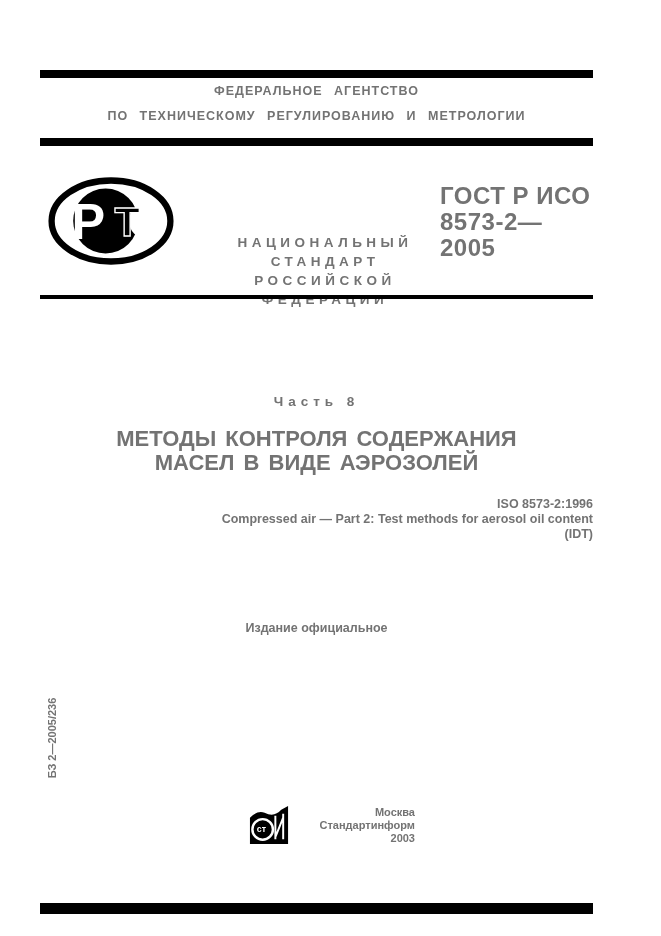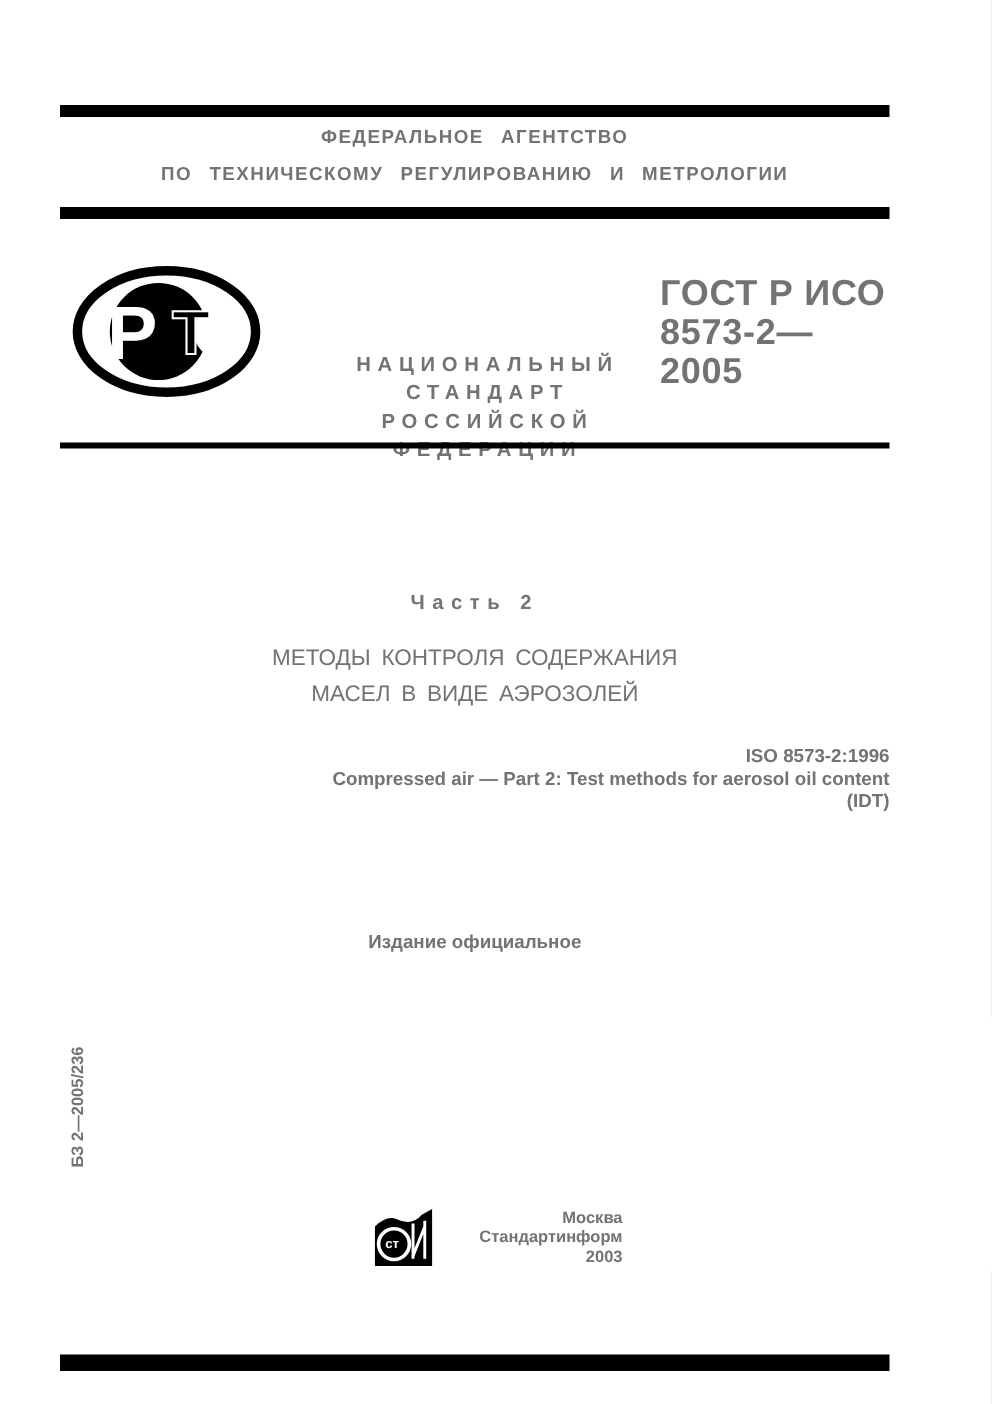--- a/index.html
+++ b/index.html
@@ -38,21 +38,21 @@
   .subject-title{
     position:absolute;left:40px;top:356px;width:553px;text-align:center;
     font-weight:bold;font-size:17px;letter-spacing:0.5px;
   }
   .part-label{
     position:absolute;left:40px;top:394px;width:553px;text-align:center;
     font-weight:bold;font-size:13.5px;letter-spacing:5px;
   }
   .main-title{
     position:absolute;left:40px;top:427px;width:553px;text-align:center;
-    font-weight:normal;font-size:15px;line-height:24px;white-space:pre-line;
+    font-weight:bold;font-size:22px;line-height:24px;white-space:pre-line;
     word-spacing:3px;
   }
   .iso-ref{
     position:absolute;left:40px;top:497px;width:553px;text-align:right;
     font-weight:bold;font-size:12.5px;line-height:15px;white-space:pre-line;
   }
   .edition-note{
     position:absolute;left:40px;top:621px;width:553px;text-align:center;
     font-weight:bold;font-size:12.5px;
   }
@@ -98,21 +98,21 @@
 РОССИЙСКОЙ
 ФЕДЕРАЦИИ</div>
 
   <div class="designation">ГОСТ Р ИСО
 8573-2—
 2005</div>
 
   <div class="rule-thin"></div>
 
 
-  <div class="part-label">Часть 2</div>
+  <div class="part-label">Часть 8</div>
 
   <div class="main-title">МЕТОДЫ КОНТРОЛЯ СОДЕРЖАНИЯ
 МАСЕЛ В ВИДЕ АЭРОЗОЛЕЙ</div>
 
   <div class="iso-ref">ISO 8573-2:1996
 Compressed air — Part 2: Test methods for aerosol oil content
 (IDT)</div>
 
   <div class="edition-note">Издание официальное</div>
 

